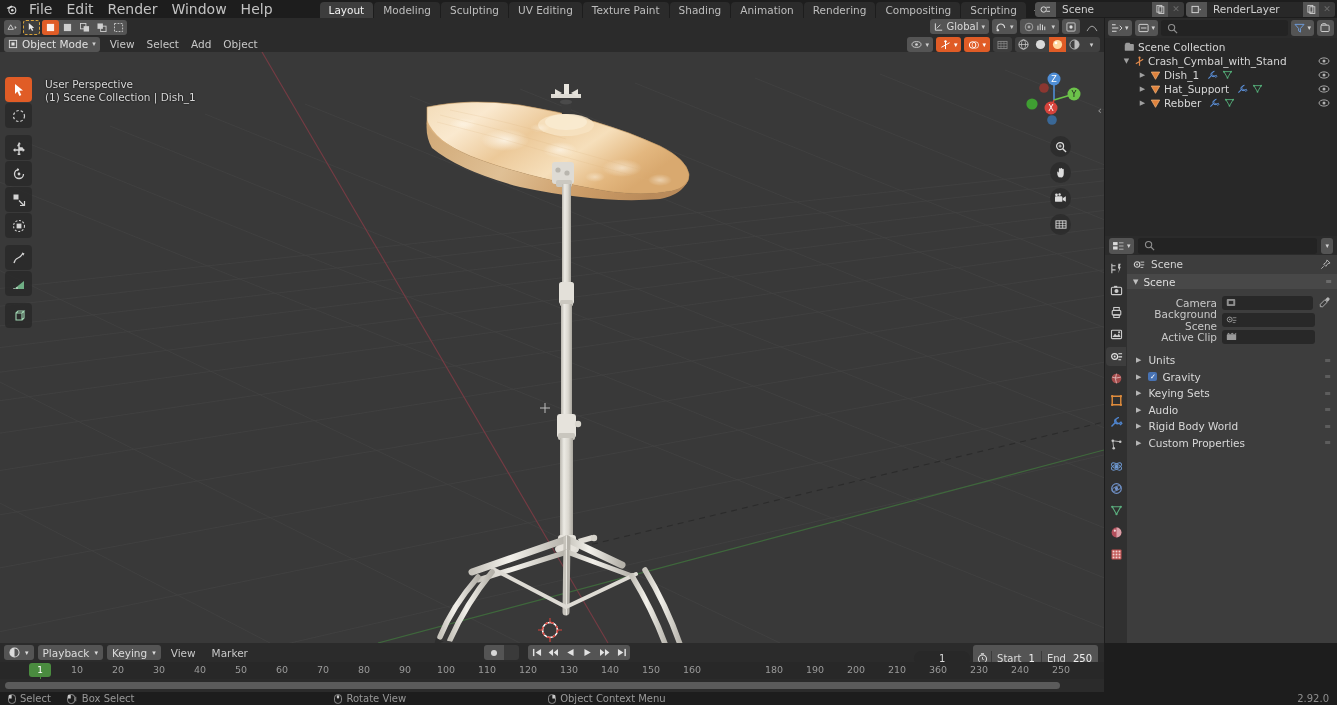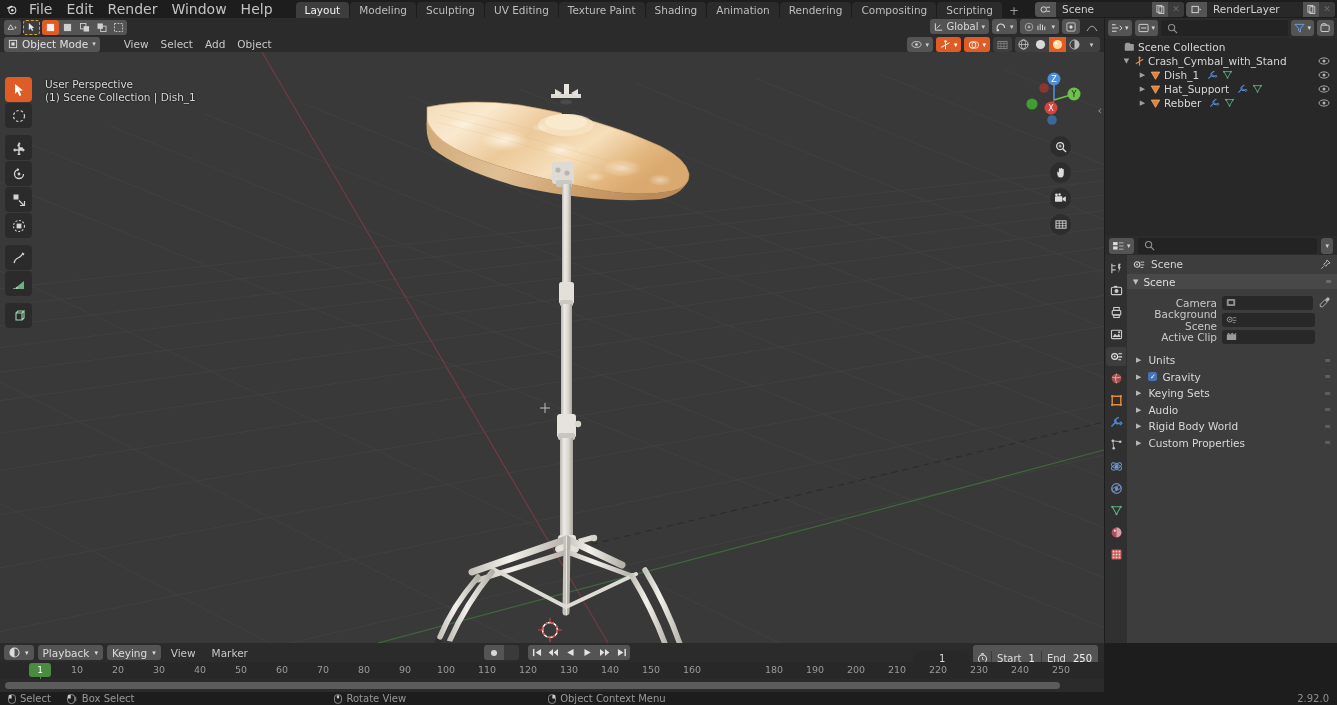--- a/index.html
+++ b/index.html
@@ -17,21 +17,21 @@
   
   .topbar {
     position: absolute; left:0; top:0; width:1337px; height:18px;
     background:#1d1d1d; display:flex; align-items:center;
   }
   .blender-logo { width:22px; height:18px; display:flex; align-items:center; justify-content:center; }
   .menu-item {
     height:16px; padding:0 7px; display:flex; align-items:center;
     color:#c3c3c3; font-size:14px; border-radius:3px; cursor:default;
   }
-  .wsp-tabs { display:flex; align-items:flex-end; margin-left:16px; height:18px; }
+  .wsp-tabs { display:flex; align-items:flex-end; margin-left:40px; height:18px; }
   .wsp-tab {
     height:16px; padding:0 9px; display:flex; align-items:center;
     font-size:10.5px; color:#bdbdbd; background:#2b2b2b;
     border-radius:4px 4px 0 0; margin-right:1px;
   }
   .wsp-tab.active { background:#3d3d3d; color:#f1f1f1; }
   .wsp-plus { color:#9a9a9a; padding:0 6px; font-size:12px; }
 
   .topbar-right { position:absolute; right:2px; top:1px; display:flex; align-items:center; gap:2px; height:16px;}
   .tb-field {
@@ -65,21 +65,21 @@
     color:#d2d2d2; font-size:9px; margin-right:2px;
   }
   .hdr-grp { display:flex; align-items:center; background:#545454; border-radius:3px; margin-right:5px; }
   .hdr-grp > div {
     width:17px; height:15px; display:flex; align-items:center; justify-content:center;
     font-size:9px; color:#d3d3d3;
   }
   .hdr-grp > div.on { background:#e05c26; border-radius:3px; color:#fff; }
   .mode-sel {
     display:flex; align-items:center; height:15px; background:#545454; border-radius:3px;
-    padding:0 4px 0 4px; margin-right:18px; font-size:10.5px; color:#e0e0e0; gap:4px;
+    padding:0 4px 0 4px; margin-right:4px; font-size:10.5px; color:#e0e0e0; gap:4px;
   }
   .menu-sm { padding:0 6px; font-size:10.5px; color:#c8c8c8; height:15px; display:flex; align-items:center; border-radius:3px;}
 
   .hdr-right { position:absolute; right:4px; top:1px; display:flex; align-items:center; gap:3px;}
   .pill {
     display:flex; align-items:center; height:15px; background:#545454;
     border-radius:3px; padding:0 4px; gap:3px; font-size:10px; color:#d9d9d9;
   }
   .pill.sel { background:#e05c26; color:#fff; }
   .seg { display:flex; background:#404040; border-radius:3px; overflow:hidden;}
@@ -1260,21 +1260,21 @@
       <div class="tick" style="left:528px;">120</div>
       <div class="tick" style="left:569px;">130</div>
       <div class="tick" style="left:610px;">140</div>
       <div class="tick" style="left:651px;">150</div>
       <div class="tick" style="left:692px;">160</div>
       <div class="tick" style="left:697px;margin-top:22px;">170</div>
       <div class="tick" style="left:774px;">180</div>
       <div class="tick" style="left:815px;">190</div>
       <div class="tick" style="left:856px;">200</div>
       <div class="tick" style="left:897px;">210</div>
-      <div class="tick" style="left:938px;">220</div>
+      <div class="tick" style="left:938px;">360</div>
       <div class="tick" style="left:979px;">230</div>
       <div class="tick" style="left:1020px;">240</div>
       <div class="tick" style="left:1061px;">250</div>
       <div class="playhead-box" style="left:40px;">1</div>
       <div class="playhead-line" style="left:40px;"></div>
     </div>
 
     <div class="tl-track">
       <div class="tl-scroll"></div>
     </div>

